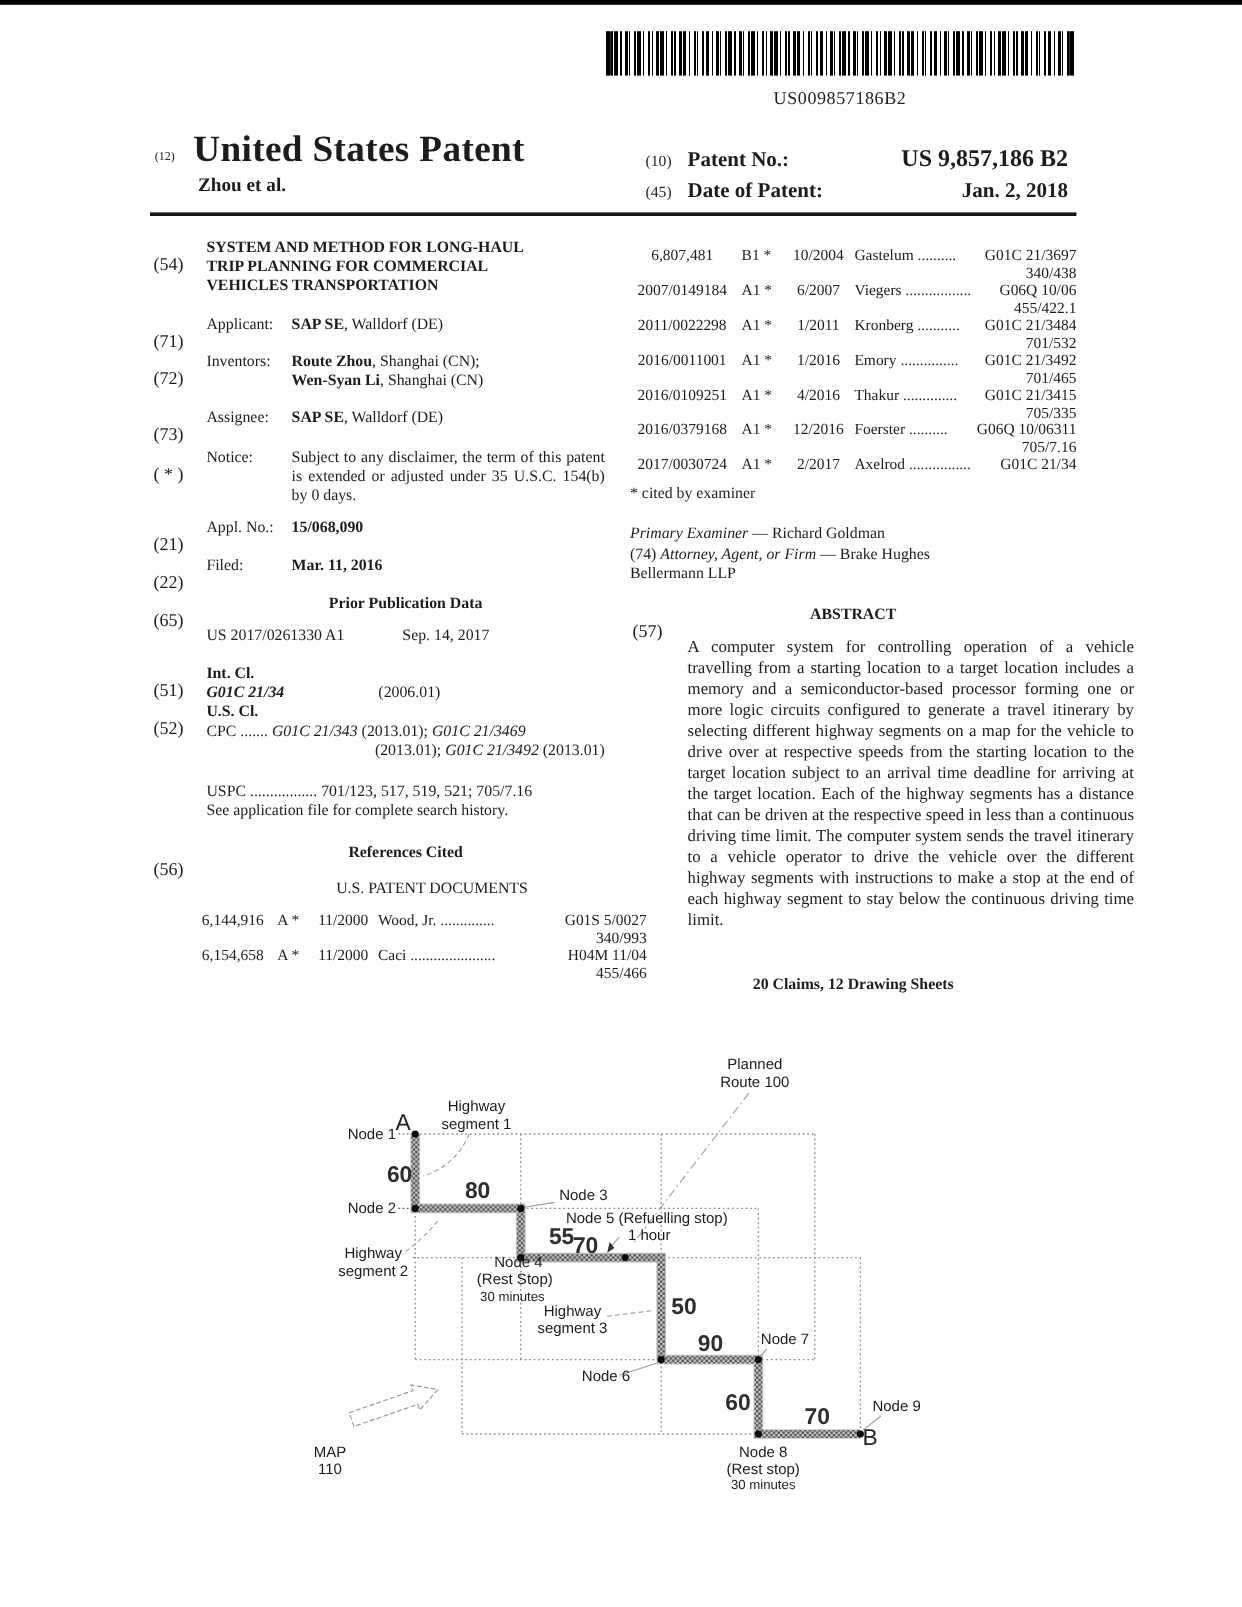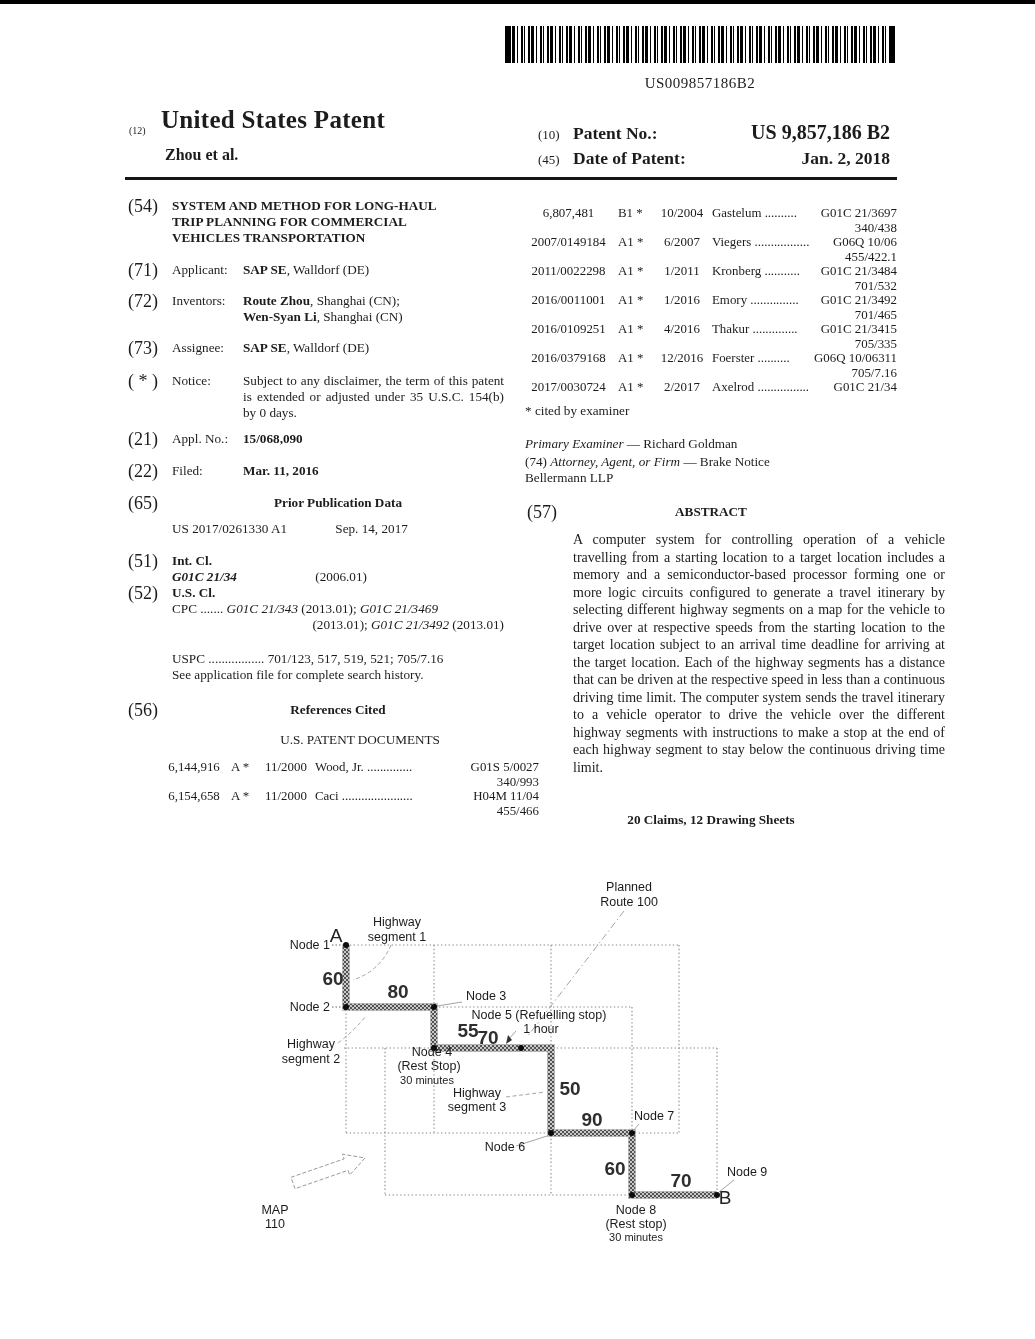--- a/index.html
+++ b/index.html
@@ -14,37 +14,37 @@
     position:absolute;left:505px;top:26px;width:382px;height:37px;
     border-left:4px solid #000;border-right:4px solid #000;
     background:repeating-linear-gradient(90deg,
       #000 0 2px,#fff 2px 3px,#000 3px 6px,#fff 6px 8px,#000 8px 9px,
       #fff 9px 12px,#000 12px 14px,#fff 14px 15px,#000 15px 16px,#fff 16px 19px);
   }
   .barcode-text{position:absolute;left:505px;top:75px;width:390px;text-align:center;
     font-size:15px;letter-spacing:.5px;}
   
   .h-kind{position:absolute;left:129px;top:125px;font-size:10px;}
-  .h-title{position:absolute;left:161px;top:106px;font-size:25px;font-weight:bold;letter-spacing:.3px;}
+  .h-title{position:absolute;left:161px;top:106px;font-size:31px;font-weight:bold;letter-spacing:.3px;}
   .h-party{position:absolute;left:165px;top:146px;font-size:16px;font-weight:bold;}
   .h-right{position:absolute;left:538px;top:121px;width:352px;}
   .h-row{display:flex;align-items:baseline;margin-bottom:4px;}
   .h-code{font-size:13px;width:35px;flex:none;}
   .h-label{font-size:17.5px;font-weight:bold;}
   .h-val1{margin-left:auto;font-size:20px;font-weight:bold;}
   .h-val2{margin-left:auto;font-size:17.5px;font-weight:bold;}
   .rule{position:absolute;left:125px;top:177px;width:772px;height:2.5px;background:#161616;}
   
   .col{position:absolute;top:196px;font-size:13.2px;line-height:16px;}
   .col-left{left:128px;width:376px;height:640px;}
   .col-right{left:525px;width:372px;height:660px;}
   .blk{position:absolute;left:0;width:100%;}
   .g2{display:grid;grid-template-columns:44px 1fr;}
   .g3{display:grid;grid-template-columns:44px 71px 1fr;}
-  .code{font-size:18px;}
+  .code{font-size:15px;margin-top:15px;}
   .bold{font-weight:bold;}
   .just{text-align:justify;}
   .cen{text-align:center;}
   .ind{padding-left:44px;}
   .ipc{display:inline-block;width:140px;font-weight:bold;font-style:italic;}
   .pubno{display:inline-block;width:160px;}
   bi{font-weight:normal;font-style:italic;}
   
   .ref{display:grid;grid-template-columns:87px 34px 48px 1fr;column-gap:6px;
        line-height:14.5px;font-size:12.9px;}
@@ -253,21 +253,21 @@
   </div>
 
   <div class="blk" style="top:207px">* cited by examiner</div>
 
   <div class="blk" style="top:240px">
     <i>Primary Examiner</i><span> — Richard Goldman</span>
   </div>
 
   <div class="blk" style="top:258px">
     <span>(74)</span>
-    <i>Attorney, Agent, or Firm</i><span> — Brake Notice</span><br>
+    <i>Attorney, Agent, or Firm</i><span> — Brake Hughes</span><br>
     <span>Bellermann LLP</span>
   </div>
 
   <div class="blk" style="top:308px">
     <span class="code" style="position:absolute;left:2px">(57)</span>
     <div class="bold cen">ABSTRACT</div>
   </div>
 
   <div class="blk abstract" style="top:335px">A computer system for controlling operation of a vehicle travelling from a starting location to a target location includes a memory and a semiconductor-based processor forming one or more logic circuits configured to generate a travel itinerary by selecting different highway segments on a map for the vehicle to drive over at respective speeds from the starting location to the target location subject to an arrival time deadline for arriving at the target location. Each of the highway segments has a distance that can be driven at the respective speed in less than a continuous driving time limit. The computer system sends the travel itinerary to a vehicle operator to drive the vehicle over the different highway segments with instructions to make a stop at the end of each highway segment to stay below the continuous driving time limit.</div>
 

